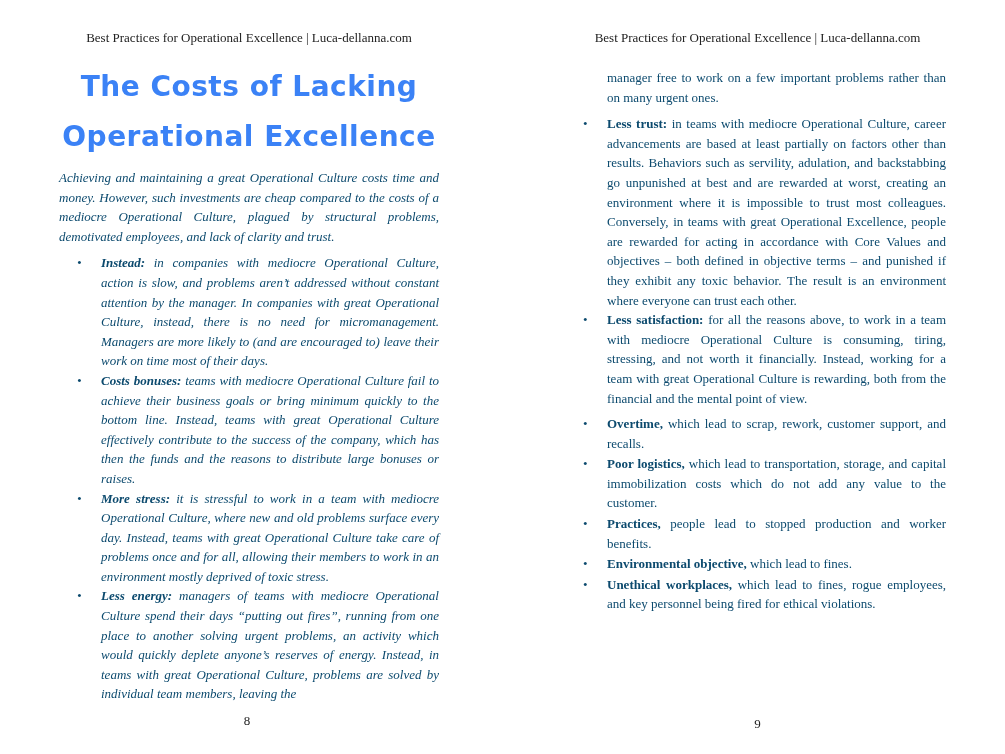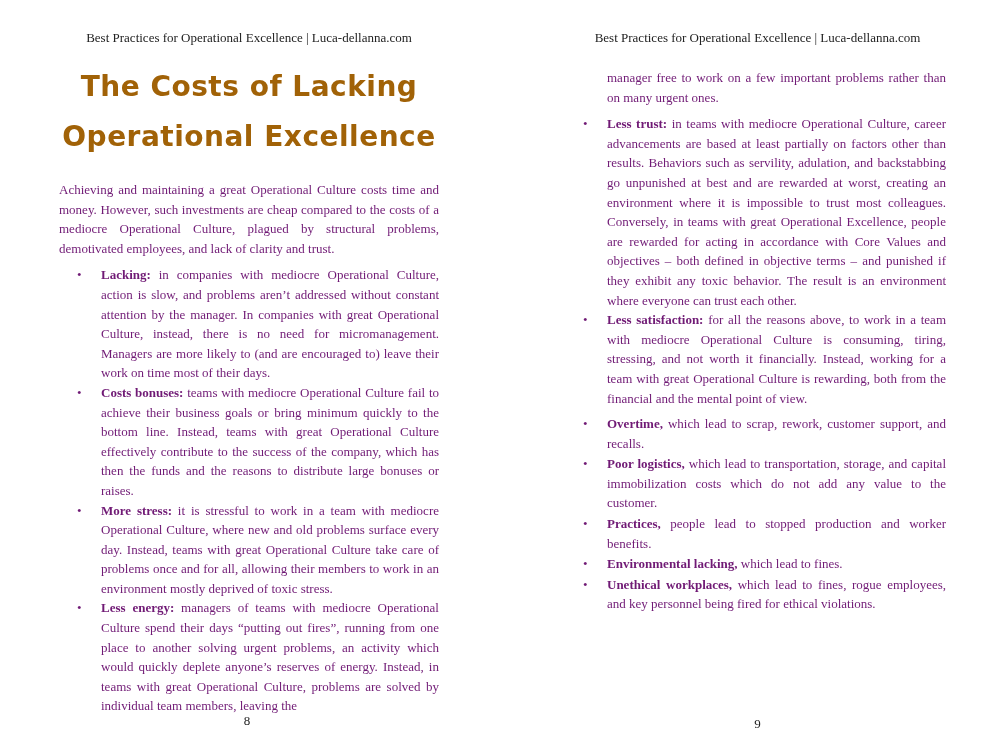--- a/index.html
+++ b/index.html
@@ -6,24 +6,24 @@
     body { width:1005px; height:754px; position:relative; overflow:hidden; color:#1a1a1a; }
     .page { position:absolute; top:0; height:650px; }
     #page-left { left:0; width:502px; }
     #page-right { left:502px; width:503px; }
     .running-header { position:absolute; top:30px; left:0; width:100%; text-align:center;
       font-family:"Liberation Serif", serif; font-size:13px; color:#222; }
     #page-left .running-header { left:-2px; }
     #page-right .running-header { left:4px; }
     .chapter-title { position:absolute; left:58px; width:382px; top:62px; text-align:center;
       font-family:"DejaVu Sans", sans-serif; font-weight:bold; font-size:28px; line-height:50px;
-      letter-spacing:0.5px; color:#a16207; margin:0; }
+      letter-spacing:0.5px; color:#3b82f6; margin:0; }
     .body { position:absolute; font-family:"Liberation Serif", serif; font-size:13px; line-height:19.6px;
-      text-align:justify; color:#701a75; }
-    #page-left .body { left:59px; width:380px; top:180px; }
+      text-align:justify; color:#0c4a6e; }
+    #page-left .body { left:59px; width:380px; top:168px;font-style:italic; }
     #page-right .body { left:63px; width:381px; top:68px; }
     p { margin:0 0 7px 0; }
     ul { margin:0 0 6px 0; padding:0 0 0 42px; list-style:none; }
     li { position:relative; margin:0 0 0 0; }
     li .bullet { position:absolute; left:-24px; top:0; font-size:13px; }
     li b { font-weight:bold; }
     .cont { padding-left:42px; }
     .page-number { position:absolute; top:713px; width:100%; text-align:center;
       font-family:"Liberation Serif", serif; font-size:13px; color:#222; }
     #page-left .page-number { left:-4px; }
@@ -32,39 +32,39 @@
   </style>
 </head>
 <body>
 
 <div class="page" id="page-left">
   <div class="running-header">Best Practices for Operational Excellence | Luca-dellanna.com</div>
   <h1 class="chapter-title">The Costs of Lacking Operational Excellence</h1>
   <div class="body">
     <p>Achieving and maintaining a great Operational Culture costs time and money. However, such investments are cheap compared to the costs of a mediocre Operational Culture, plagued by structural problems, demotivated employees, and lack of clarity and trust.</p>
     <ul>
-      <li><span class="bullet">•</span><b>Lacking:</b><span> in companies with mediocre Operational Culture, action is slow, and problems aren’t addressed without constant attention by the manager. In companies with great Operational Culture, instead, there is no need for micromanagement. Managers are more likely to (and are encouraged to) leave their work on time most of their days.</span></li>
+      <li><span class="bullet">•</span><b>Instead:</b><span> in companies with mediocre Operational Culture, action is slow, and problems aren’t addressed without constant attention by the manager. In companies with great Operational Culture, instead, there is no need for micromanagement. Managers are more likely to (and are encouraged to) leave their work on time most of their days.</span></li>
       <li><span class="bullet">•</span><b>Costs bonuses:</b><span> teams with mediocre Operational Culture fail to achieve their business goals or bring minimum quickly to the bottom line. Instead, teams with great Operational Culture effectively contribute to the success of the company, which has then the funds and the reasons to distribute large bonuses or raises.</span></li>
       <li><span class="bullet">•</span><b>More stress:</b><span> it is stressful to work in a team with mediocre Operational Culture, where new and old problems surface every day. Instead, teams with great Operational Culture take care of problems once and for all, allowing their members to work in an environment mostly deprived of toxic stress.</span></li>
       <li><span class="bullet">•</span><b>Less energy:</b><span> managers of teams with mediocre Operational Culture spend their days “putting out fires”, running from one place to another solving urgent problems, an activity which would quickly deplete anyone’s reserves of energy. Instead, in teams with great Operational Culture, problems are solved by individual team members, leaving the</span></li>
     </ul>
   </div>
   <div class="page-number">8</div>
 </div>
 
 <div class="page" id="page-right">
   <div class="running-header">Best Practices for Operational Excellence | Luca-dellanna.com</div>
   <div class="body">
     <p class="cont">manager free to work on a few important problems rather than on many urgent ones.</p>
     <ul>
       <li><span class="bullet">•</span><b>Less trust:</b><span> in teams with mediocre Operational Culture, career advancements are based at least partially on factors other than results. Behaviors such as servility, adulation, and backstabbing go unpunished at best and are rewarded at worst, creating an environment where it is impossible to trust most colleagues. Conversely, in teams with great Operational Excellence, people are rewarded for acting in accordance with Core Values and objectives – both defined in objective terms – and punished if they exhibit any toxic behavior. The result is an environment where everyone can trust each other.</span></li>
       <li><span class="bullet">•</span><b>Less satisfaction:</b><span> for all the reasons above, to work in a team with mediocre Operational Culture is consuming, tiring, stressing, and not worth it financially. Instead, working for a team with great Operational Culture is rewarding, both from the financial and the mental point of view.</span></li>
     </ul>
     <ul class="costs">
       <li><span class="bullet">•</span><b>Overtime,</b><span> which lead to scrap, rework, customer support, and recalls.</span></li>
       <li><span class="bullet">•</span><b>Poor logistics,</b><span> which lead to transportation, storage, and capital immobilization costs which do not add any value to the customer.</span></li>
       <li><span class="bullet">•</span><b>Practices,</b><span> people lead to stopped production and worker benefits.</span></li>
-      <li><span class="bullet">•</span><b>Environmental lacking,</b><span> which lead to fines.</span></li>
+      <li><span class="bullet">•</span><b>Environmental objective,</b><span> which lead to fines.</span></li>
       <li><span class="bullet">•</span><b>Unethical workplaces,</b><span> which lead to fines, rogue employees, and key personnel being fired for ethical violations.</span></li>
     </ul>
   </div>
   <div class="page-number">9</div>
 </div>
 
 </body></html>

